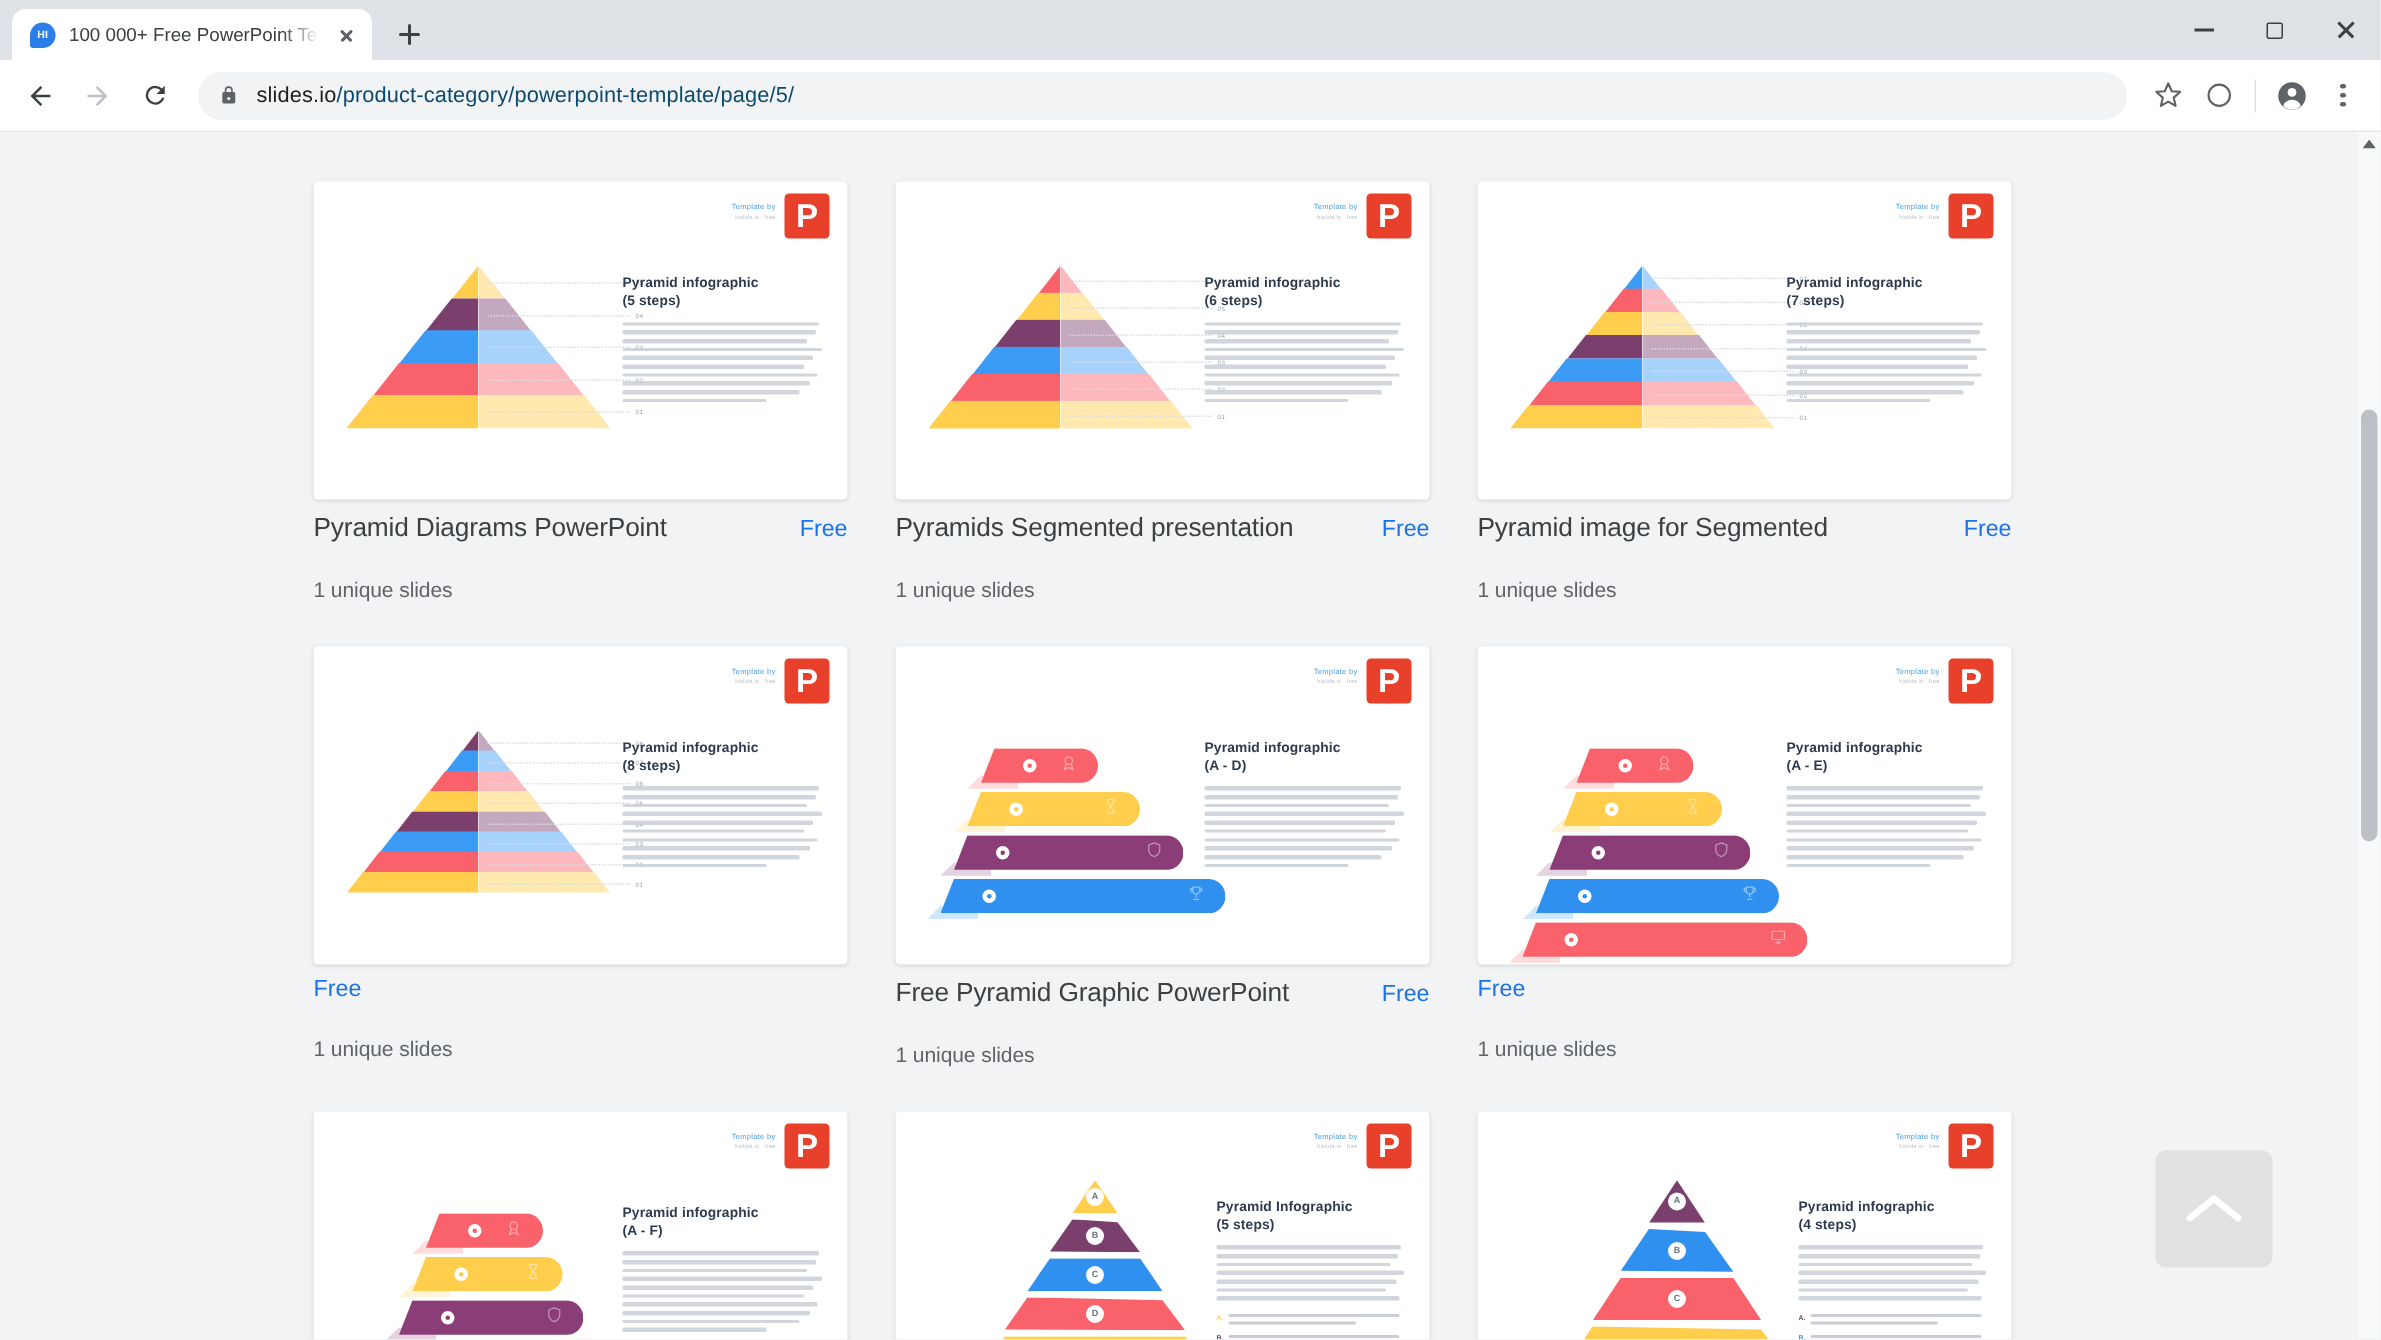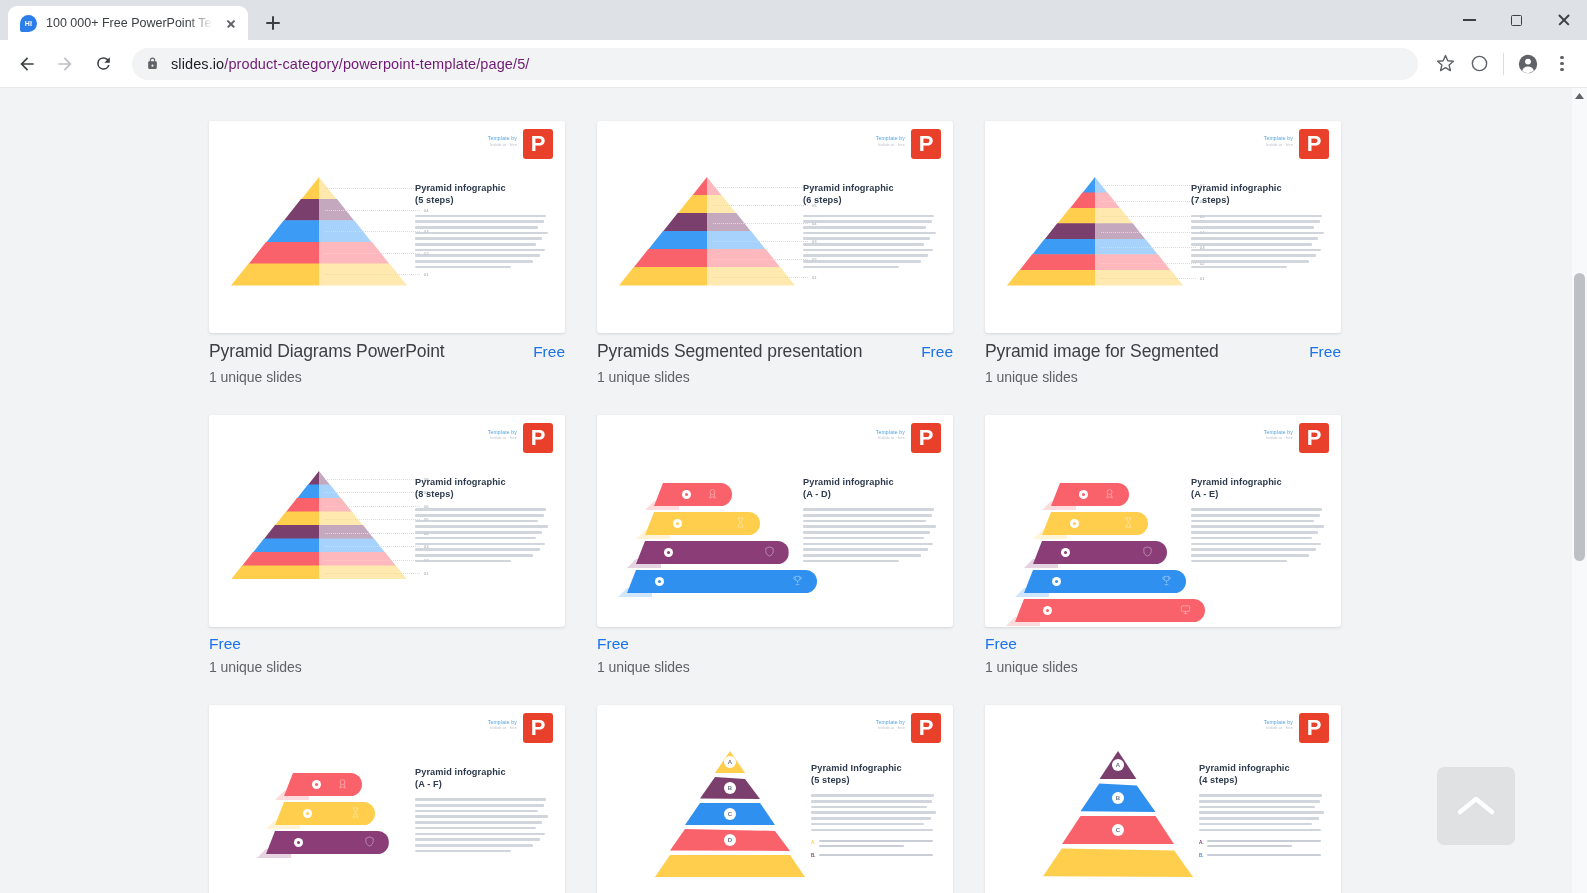--- a/index.html
+++ b/index.html
@@ -68,21 +68,21 @@
     border-bottom: 1px solid #e6e8eb;
   }
   .navbtn { width: 34px; height: 34px; display:flex; align-items:center; justify-content:center; border-radius:50%; }
   .navbtn svg { display:block; }
   .omnibox {
     flex: 1; height: 32px; background: #f1f3f4; border-radius: 16px;
     display: flex; align-items: center; gap: 12px; padding: 0 14px; margin: 0 8px;
   }
   .url { font-size: 14.5px; color: #202124; white-space: nowrap; letter-spacing:.1px; }
   .url .host { color:#202124; }
-  .url .path { color:#701a75; }
+  .url .path { color:#0c4a6e; }
   .tb-icon { width: 30px; height: 30px; display:flex; align-items:center; justify-content:center; }
   .divider { width:1px; height:22px; background:#dadce0; margin:0 5px; }
   .menu-dots { display:flex; flex-direction:column; gap:3px; align-items:center; }
   .menu-dots i { width:3.3px; height:3.3px; border-radius:50%; background:#5f6368; display:block; }
 
   
   .viewport {
     flex: 1; position: relative; background: #f1f3f4; overflow: hidden;
   }
   .page {
@@ -127,21 +127,21 @@
   .ticks { position:absolute; }
   .tick { position:absolute; display:flex; align-items:center; width:100%; }
   .tick .dl { flex:1; border-top:1px dotted #d8dce2; }
   .tick .tn { font-size:4.2px; color:#9aa1ab; margin-left:4px; letter-spacing:.3px; }
 
   
   .card-meta { padding-top: 8px; }
   .meta-row { display:flex; align-items:baseline; justify-content:space-between; gap:6px; }
   .card-title { font-size:17.5px; color:#3c4043; letter-spacing:-.1px; line-height:1.25; }
   .price { font-size:15.5px; color:#1a73e8; white-space:nowrap; }
-  .card-sub { font-size:14px; color:#5f6368; margin-top:6px; letter-spacing:-.05px; }
+  .card-sub { font-size:14px; color:#5f6368; margin-top:22px; letter-spacing:-.05px; }
 
   
   .pyr { position:absolute; }
   .pyr .row { position:absolute; left:0; }
   .pyr .face-l, .pyr .face-r { position:absolute; top:0; height:100%; }
 
   
   .bars { position:absolute; }
   .bar { position:absolute; height:23px; border-radius:0 12px 12px 0; display:flex; align-items:center; }
   .bar .knob {
@@ -668,20 +668,21 @@
                     <i style="width:97%"></i>
                     <i style="width:93%"></i>
                     <i style="width:88%"></i>
                     <i style="width:72%"></i>
                   </div>
                 </div>
               </div>
             </div>
             <div class="card-meta">
               <div class="meta-row">
+                <a class="card-title">Free Pyramid Graphic PowerPoint</a>
                 <span class="price">Free</span>
               </div>
               <div class="card-sub">1 unique slides</div>
             </div>
           </div>
           <div>
             <div class="card-thumb">
               <div class="slide">
                 <div class="wm">
                   <div class="wm-top">Template by</div>

